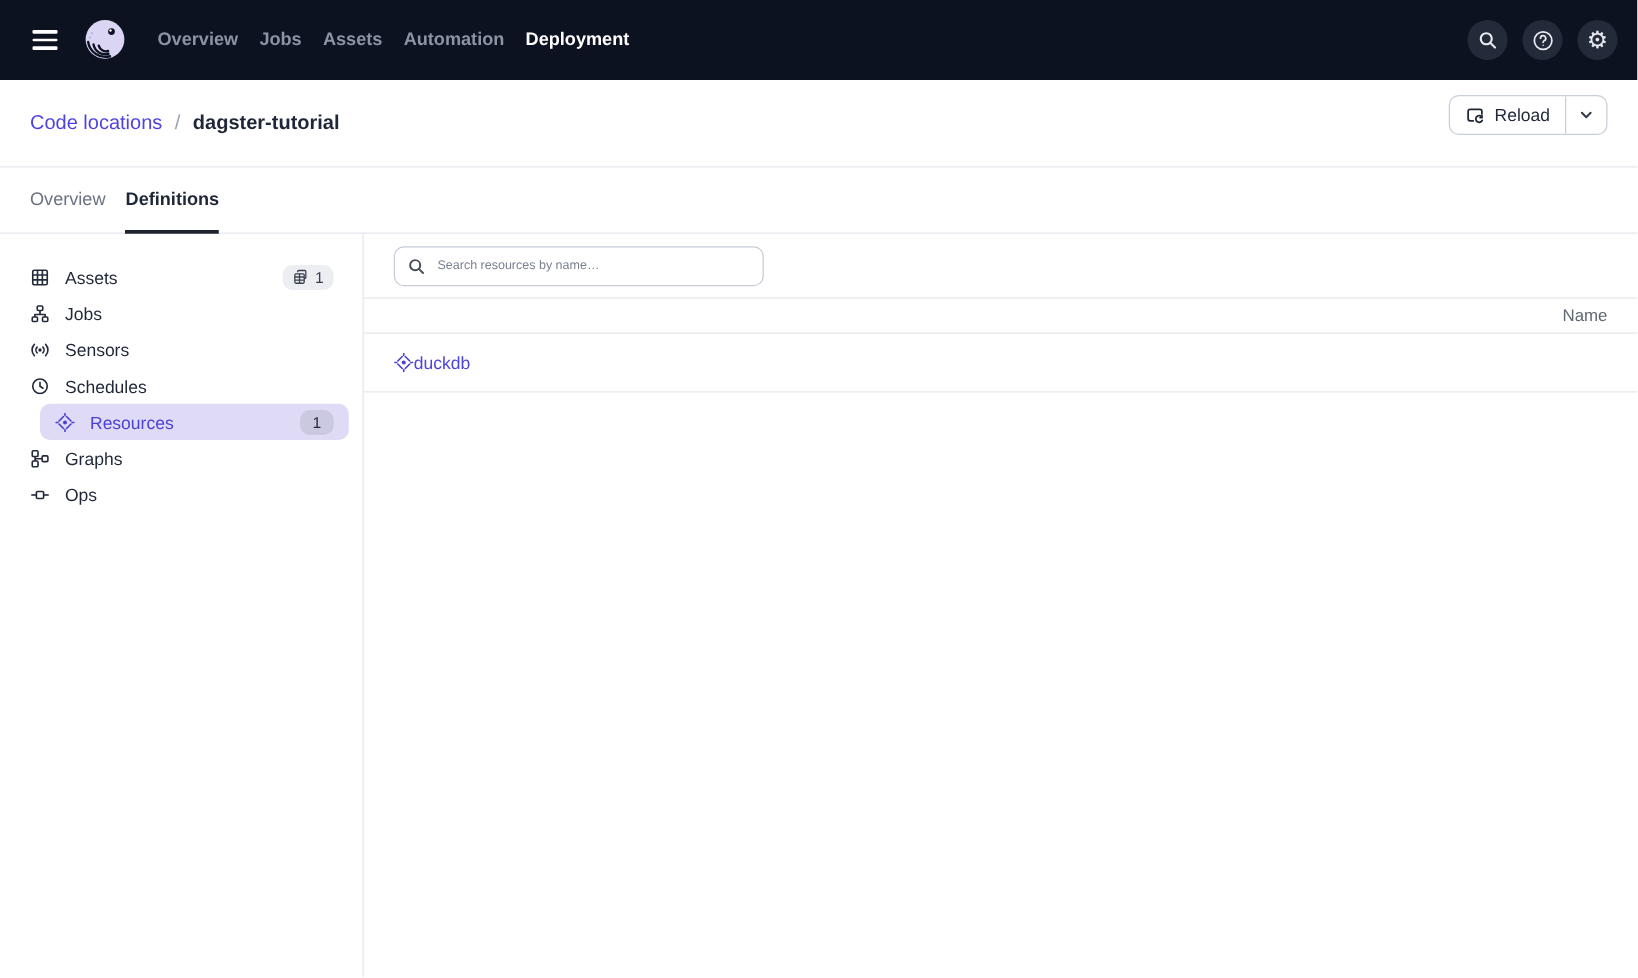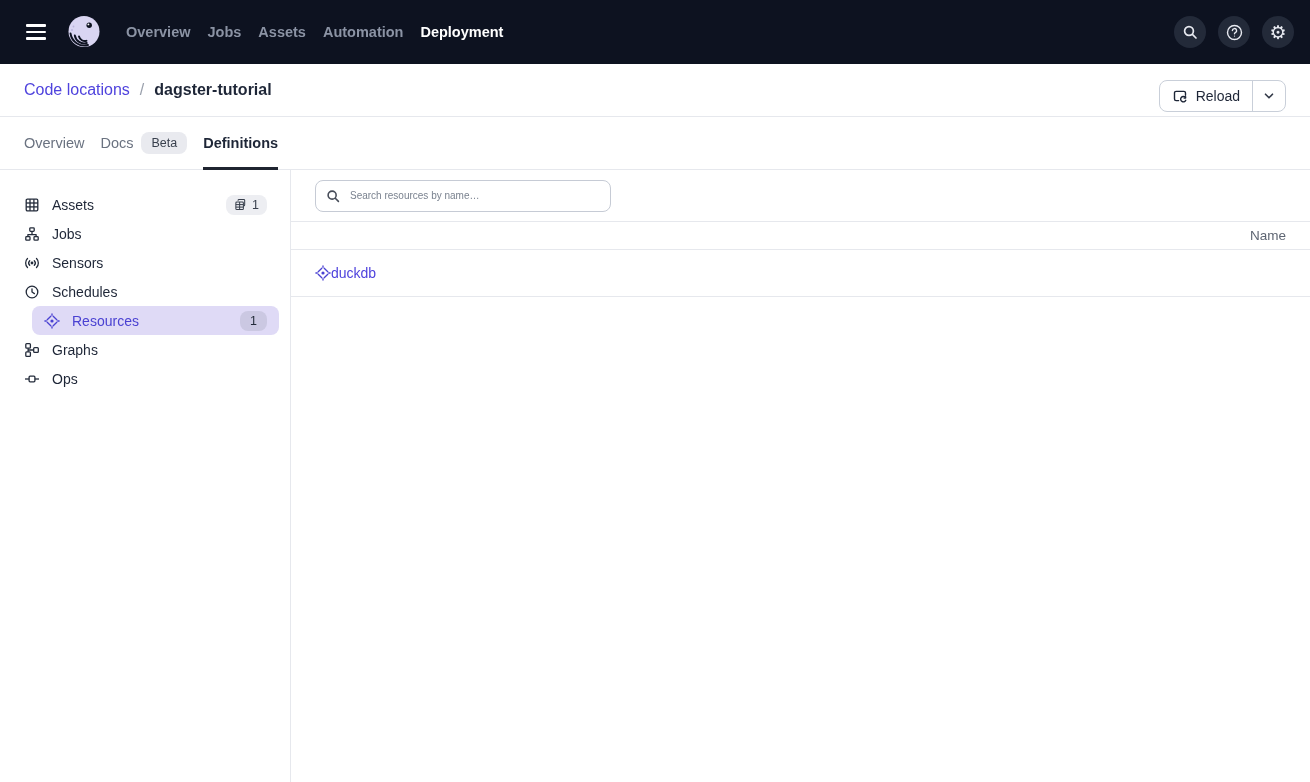--- a/index.html
+++ b/index.html
@@ -41,22 +41,22 @@
   .topbar-right { margin-left: auto; display: flex; align-items: center; gap: 12px; }
   .icon-circle {
     width: 32px; height: 32px; border-radius: 50%;
     background: #232A39; color: #E8EAF1;
     display: flex; align-items: center; justify-content: center;
     border: none; cursor: pointer; padding: 0;
   }
 
   
   .page-header {
-    height: 53px;
-    display: flex; align-items: center;
+    height: 70px;
+    display: flex; 
     padding: 0 24px;
     border-bottom: 1px solid #E6E8ED;
   }
   .breadcrumb { display: flex; align-items: center; font-size: 16px; }
   .breadcrumb .crumb-link { color: #4F43DD; font-weight: 500; text-decoration: none; cursor: pointer; }
   .breadcrumb .crumb-sep { color: #9AA0AC; margin: 0 10px; }
   .breadcrumb .crumb-current { color: #1E2637; font-weight: 700; }
   .header-actions { margin-left: auto; display: flex; }
   .split-button {
     display: flex; height: 32px;
@@ -241,24 +241,20 @@
         </svg>
       </button>
     </div>
   </div>
 </div>
 
 <div class="tabs-row">
   <div class="tab">
     <span>Overview</span>
   </div>
-  <div class="tab">
-    <span>Docs</span>
-    <span class="beta-pill">Beta</span>
-  </div>
   <div class="tab active">
     <span>Definitions</span>
   </div>
 </div>
 
 <div class="content">
 
   <div class="sidebar">
 
     <div class="side-item">

